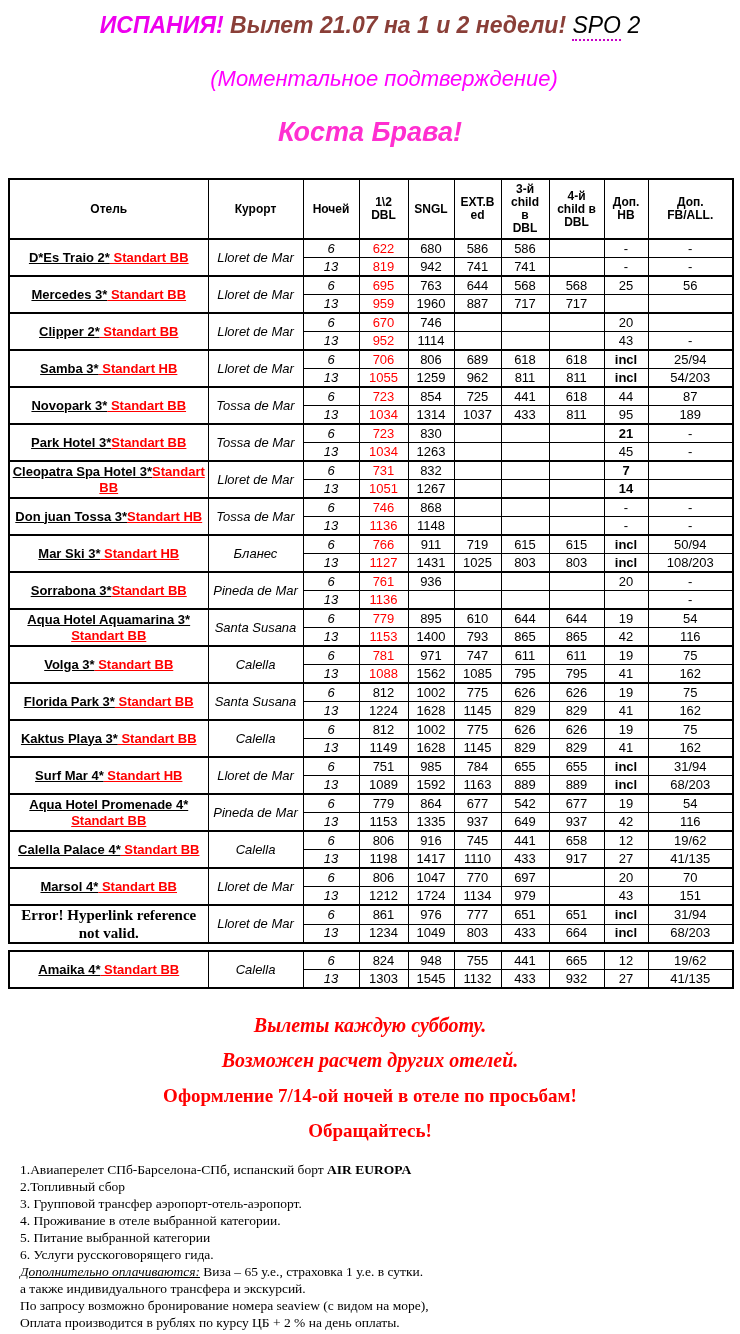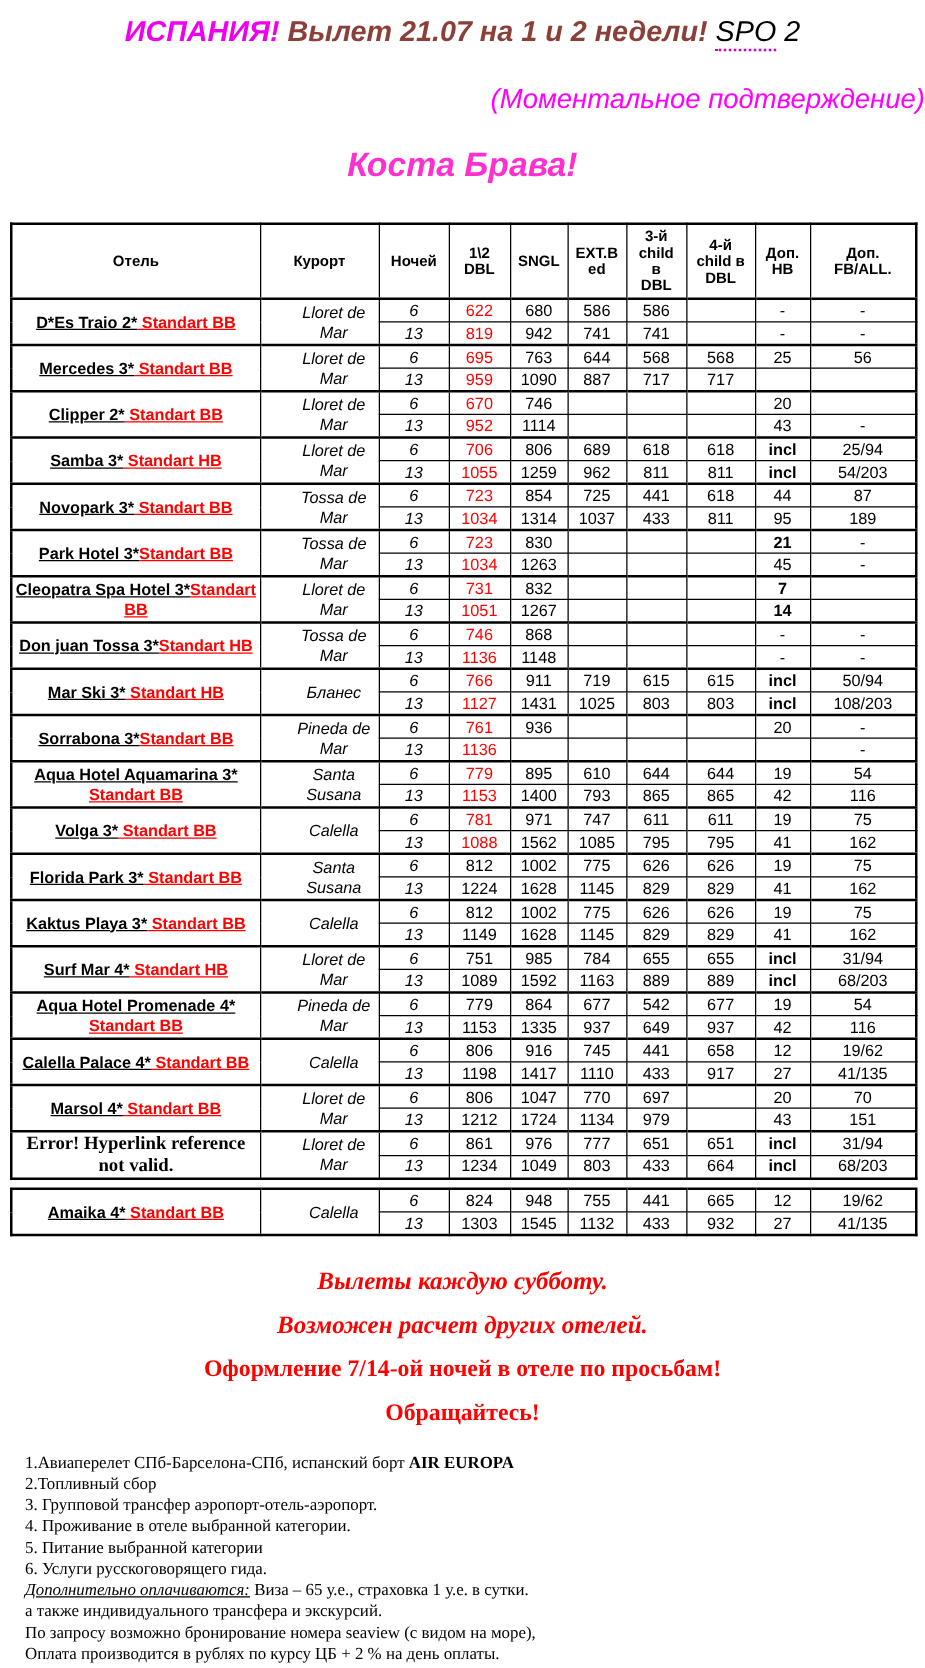--- a/index.html
+++ b/index.html
@@ -6,35 +6,35 @@
   body{
     width:740px;height:1334px;background:#ffffff;overflow:hidden;
     font-family:"Liberation Sans",sans-serif;color:#000;
   }
   
   .title-line{text-align:center;margin-top:12px;font-size:23px;font-weight:bold;font-style:italic;white-space:nowrap;}
   .t-spain{color:#ee00ee;}
   .t-flight{color:#8a3f38;}
   .t-spo{color:#000;font-weight:normal;}
   .spo-u{border-bottom:2px dotted #c800c8;padding-bottom:1px;}
-  .subtitle{text-align:right;margin-top:27px;font-size:22px;font-style:italic;color:#ff00ff;margin-left:28px;}
+  .subtitle{text-align:center;margin-top:27px;font-size:22px;font-style:italic;color:#ff00ff;margin-left:28px;}
   .heading{text-align:center;margin-top:25px;font-size:27px;font-weight:bold;font-style:italic;color:#ff2fd0;}
   
   table{border-collapse:collapse;table-layout:fixed;width:724px;margin-left:8px;border:2px solid #000;}
   #main-table{margin-top:30px;}
   #amaika-table{margin-top:6px;}
   th,td{border:1px solid #000;text-align:center;vertical-align:middle;overflow:hidden;}
   th{font-size:12px;line-height:13px;font-weight:bold;padding:3px 0;white-space:pre-line;}
   td{font-size:13px;line-height:16px;height:17px;padding:0 1px;}
   tr.h-top td{border-top:2px solid #000;}
   .c-hotel{font-weight:bold;}
   .hotel-name{text-decoration:underline;}
   .hotel-link{color:#ff0000;text-decoration:underline;cursor:pointer;}
   .c-error{font-family:"Liberation Serif",serif;font-size:15px;line-height:18px;}
-  .c-resort{font-style:italic;padding-left:24px;}
+  .c-resort{font-style:italic;}
   .c-n{font-style:italic;}
   .red{color:#ff0000;}
   .bold{font-weight:bold;}
   
   .note{text-align:center;color:#ff0000;font-family:"Liberation Serif",serif;font-weight:bold;font-size:20px;line-height:21px;margin-top:14px;}
   .n1{margin-top:26px;}
   .n1,.n2{font-style:italic;}
   .n3,.n4{font-size:19px;}
   
   .includes{margin:20px 0 0 20px;font-family:"Liberation Serif",serif;font-size:13.5px;line-height:17px;color:#000;}
@@ -119,21 +119,21 @@
         <td>763</td>
         <td>644</td>
         <td>568</td>
         <td>568</td>
         <td>25</td>
         <td>56</td>
       </tr>
       <tr>
         <td class="c-n">13</td>
         <td class="c-dbl red">959</td>
-        <td>1090</td>
+        <td>1960</td>
         <td>887</td>
         <td>717</td>
         <td>717</td>
         <td></td>
         <td></td>
       </tr>
       <tr class="h-top">
         <td rowspan="2" class="c-hotel"><span class="hotel-name">Clipper 2*</span><span class="hotel-link"> Standart BB</span></td>
         <td rowspan="2" class="c-resort">Lloret de Mar</td>
         <td class="c-n">6</td>

